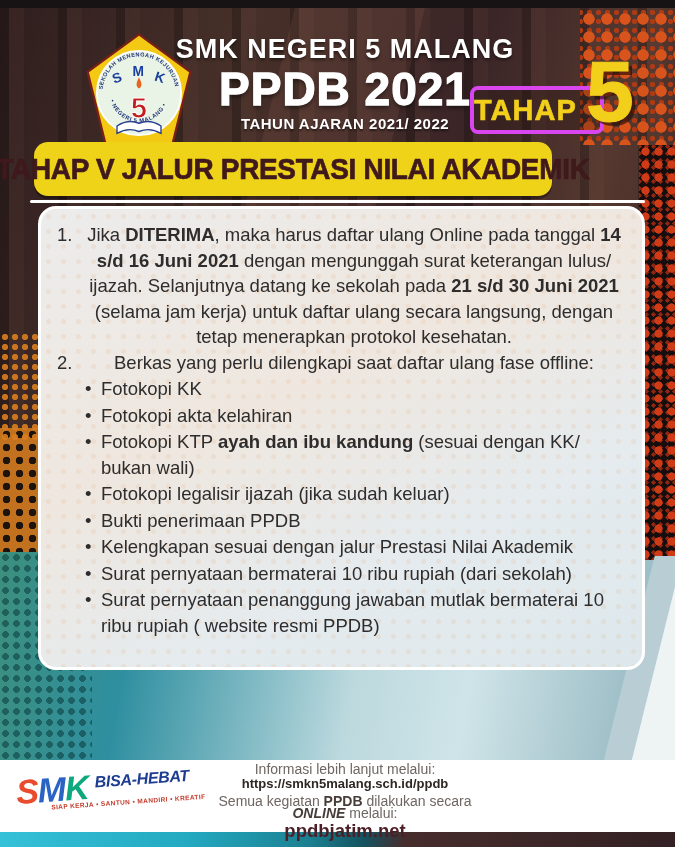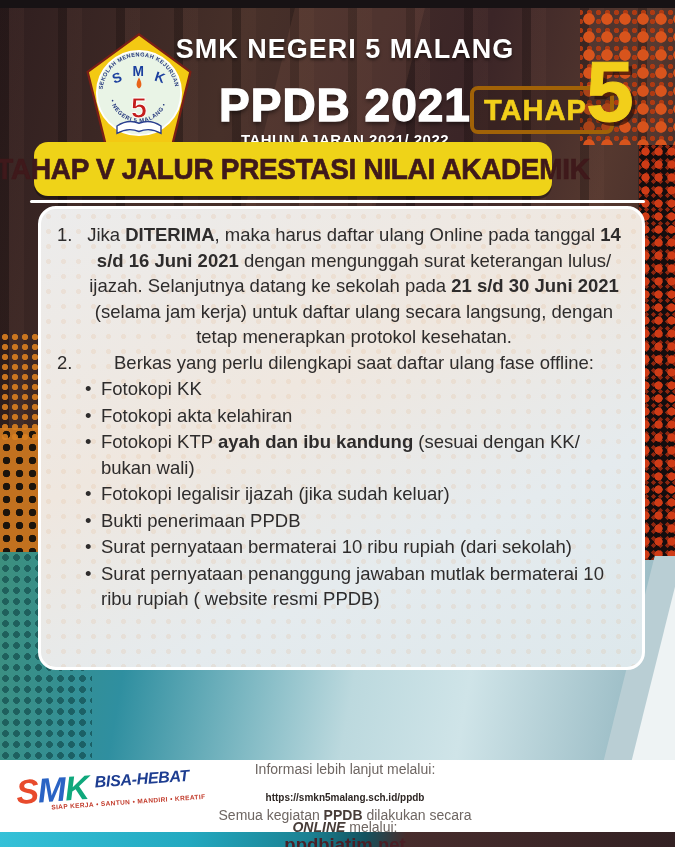--- a/index.html
+++ b/index.html
@@ -29,25 +29,25 @@
     background-image:radial-gradient(circle,rgba(8,58,60,.55) 40%,transparent 46%);background-size:11px 11px;}
   .wedge-a{position:absolute;right:-14px;top:556px;width:60px;height:206px;background:#b9ced4;transform:skewX(-14deg);}
   .wedge-b{position:absolute;right:-26px;top:556px;width:44px;height:206px;background:#eef3f4;transform:skewX(-14deg);}
   .bottom-strip{position:absolute;left:0;top:832px;width:675px;height:15px;
     background:linear-gradient(100deg,#35c1d8 0%,#23a9c0 28%,#1b8091 46%,#14525f 54%,#472c2c 60%,#332123 100%);}
 
   
   .titles{position:absolute;left:150px;top:34px;width:390px;text-align:center;color:#fff;}
   .school-name{font-size:27px;font-weight:bold;letter-spacing:1px;text-shadow:0 2px 3px rgba(0,0,0,.5);}
   .event-title{font-size:46px;font-weight:bold;letter-spacing:1px;-webkit-text-stroke:1.3px #fff;
-    margin-top:16px;line-height:1.05;text-shadow:0 3px 4px rgba(0,0,0,.5);}
+    margin-top:0;line-height:1.05;text-shadow:0 3px 4px rgba(0,0,0,.5);}
   .year-label{font-size:15px;font-weight:bold;letter-spacing:.5px;margin-top:2px;text-shadow:0 2px 2px rgba(0,0,0,.5);}
   .stage-badge{position:absolute;left:470px;top:78px;width:190px;height:70px;}
-  .stage-box{position:absolute;left:0;top:8px;width:126px;height:40px;border:4px solid #a16207;border-radius:8px;
-    display:flex;align-items:center;padding-left:10px;background:rgba(30,15,12,.25);}
+  .stage-box{position:absolute;left:0;top:8px;width:126px;height:40px;border:4px solid #d946ef;border-radius:8px;
+    display:flex;align-items:center;background:rgba(30,15,12,.25);}
   .stage-label{font-size:29px;font-weight:bold;color:#f2cf1a;letter-spacing:1px;-webkit-text-stroke:.6px #f2cf1a;}
   .stage-number{position:absolute;left:116px;top:-30px;font-size:86px;line-height:1;font-weight:bold;color:#f2cf1a;
     text-shadow:4px 4px 0 rgba(40,12,6,.65);-webkit-text-stroke:1px #f2cf1a;}
 
   
   .banner{position:absolute;left:34px;top:142px;width:518px;height:54px;background:#efd318;border-radius:14px;
     display:flex;align-items:center;justify-content:center;box-shadow:0 3px 0 rgba(0,0,0,.35);}
   .banner-title{white-space:nowrap;display:inline-block;transform:scaleX(.93);font-size:30px;font-weight:bold;
     color:#3f191b;letter-spacing:-.3px;-webkit-text-stroke:.7px #3f191b;}
   .banner-underline{position:absolute;left:30px;top:200px;width:615px;height:3px;background:#fff;border-radius:2px;}
@@ -80,21 +80,21 @@
   .footer{position:absolute;left:0;top:760px;width:675px;height:72px;background:#fff;}
   .smk-logo{position:absolute;left:16px;top:8px;width:200px;transform:rotate(-4deg);}
   .smk-word{font-size:34px;font-weight:bold;font-style:italic;line-height:1;letter-spacing:-1px;display:inline-block;}
   .smk-s{color:#e84b2d;}.smk-m{color:#2a63c4;}.smk-k{color:#0fa87c;}
   .bisa-hebat{display:inline-block;font-size:16px;font-weight:bold;font-style:italic;color:#1d3d91;
     vertical-align:top;margin:4px 0 0 2px;letter-spacing:-.3px;}
   .smk-tagline{font-size:6.5px;font-weight:bold;color:#c23a2a;letter-spacing:.4px;margin:-3px 0 0 34px;}
   .footer-mid{position:absolute;left:205px;top:3px;width:280px;text-align:center;}
   .f-small{font-size:14px;color:#6e6662;line-height:12px;}
   .f-small b{color:#473c38;}
-  .f-url{font-size:10px;font-weight:bold;color:#2e2724;line-height:17px;margin-top:14px;}
+  .f-url{font-size:13px;font-weight:bold;color:#2e2724;line-height:17px;}
   .f-url2{font-size:18.5px;font-weight:bold;color:#4a1f26;line-height:21px;margin-top:1px;}
   .f-gap{height:3px;}
   .contacts{position:absolute;left:482px;top:5px;width:190px;display:flex;flex-direction:column;gap:3px;}
   .contact-row{display:flex;align-items:center;gap:7px;height:14px;}
   .contact-label{font-size:14.5px;font-weight:bold;color:#1d1d1d;white-space:nowrap;}
   .ic{flex:0 0 17px;width:17px;height:17px;position:relative;}
   .ic-wa{border-radius:50%;background:radial-gradient(circle at 35% 30%,#6cf08a,#1fae3d 75%);}
   .ic-wa::before{content:"";position:absolute;inset:3px;border:1.7px solid #fff;border-radius:50%;box-sizing:border-box;}
   .ic-wa::after{content:"";position:absolute;left:2px;bottom:2px;width:0;height:0;
     border-left:5px solid #fff;border-top:5px solid transparent;transform:rotate(8deg);}
@@ -175,20 +175,21 @@
     <div class="info-row">
       <span class="info-num">2.</span>
       <p class="info-text"><span>Berkas yang perlu dilengkapi saat daftar ulang fase offline:</span></p>
     </div>
     <ul class="bullet-list">
         <li><span>Fotokopi KK</span></li>
         <li><span>Fotokopi akta kelahiran</span></li>
         <li><span>Fotokopi KTP </span><b>ayah dan ibu kandung</b><span> (sesuai dengan KK/ bukan wali)</span></li>
         <li><span>Fotokopi legalisir ijazah (jika sudah  keluar)</span></li>
         <li><span>Bukti penerimaan PPDB</span></li>
+        <li><span>Kelengkapan sesuai dengan jalur Prestasi Nilai Akademik</span></li>
         <li><span>Surat pernyataan bermaterai 10 ribu rupiah (dari sekolah)</span></li>
         <li><span>Surat pernyataan penanggung jawaban mutlak bermaterai 10 ribu rupiah ( website resmi PPDB)</span></li>
       </ul>
   </div>
 
 
   <div class="footer">
     <div class="smk-logo">
       <span class="smk-word"><span class="smk-s">S</span><span class="smk-m">M</span><span class="smk-k">K</span></span>
       <span class="bisa-hebat">BISA-HEBAT</span>

